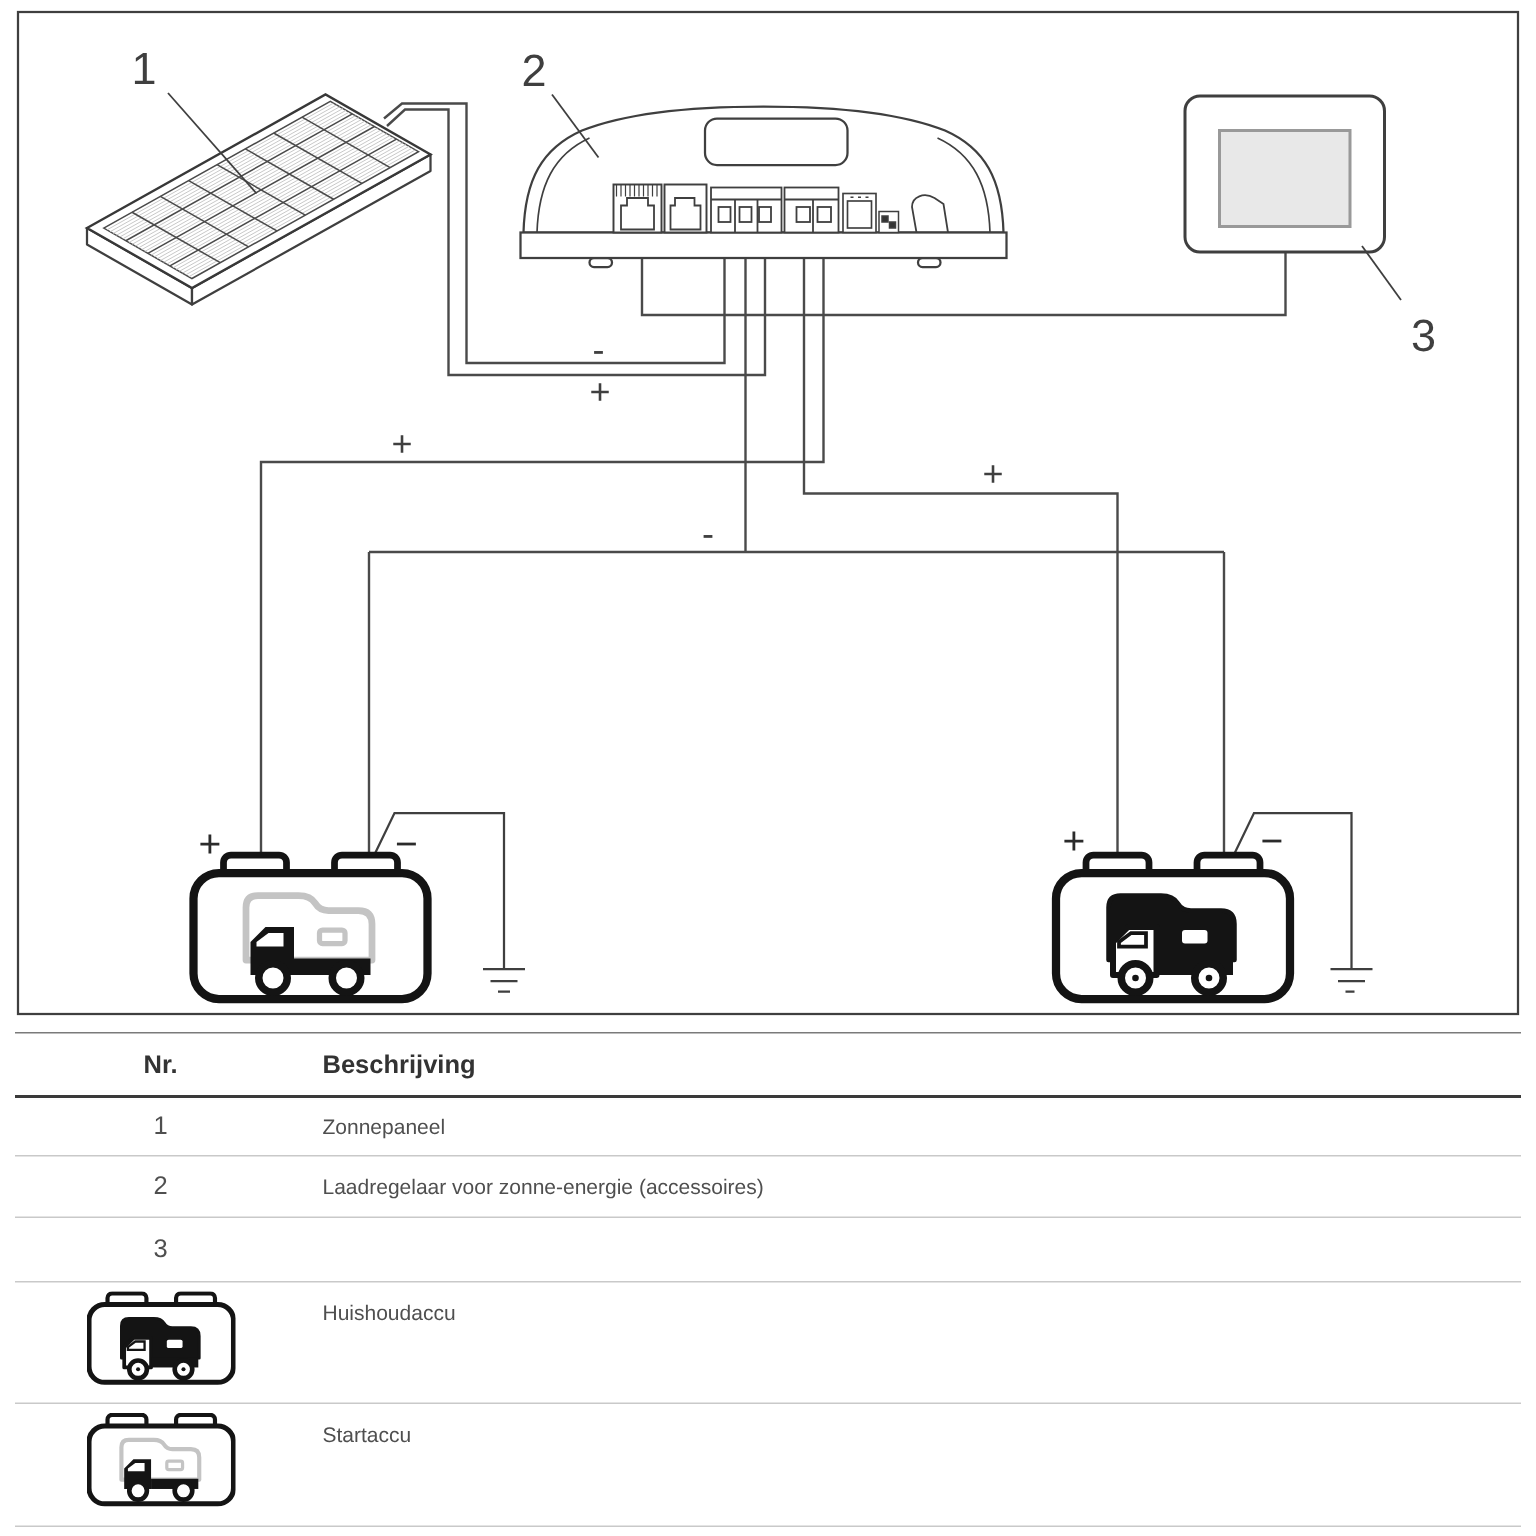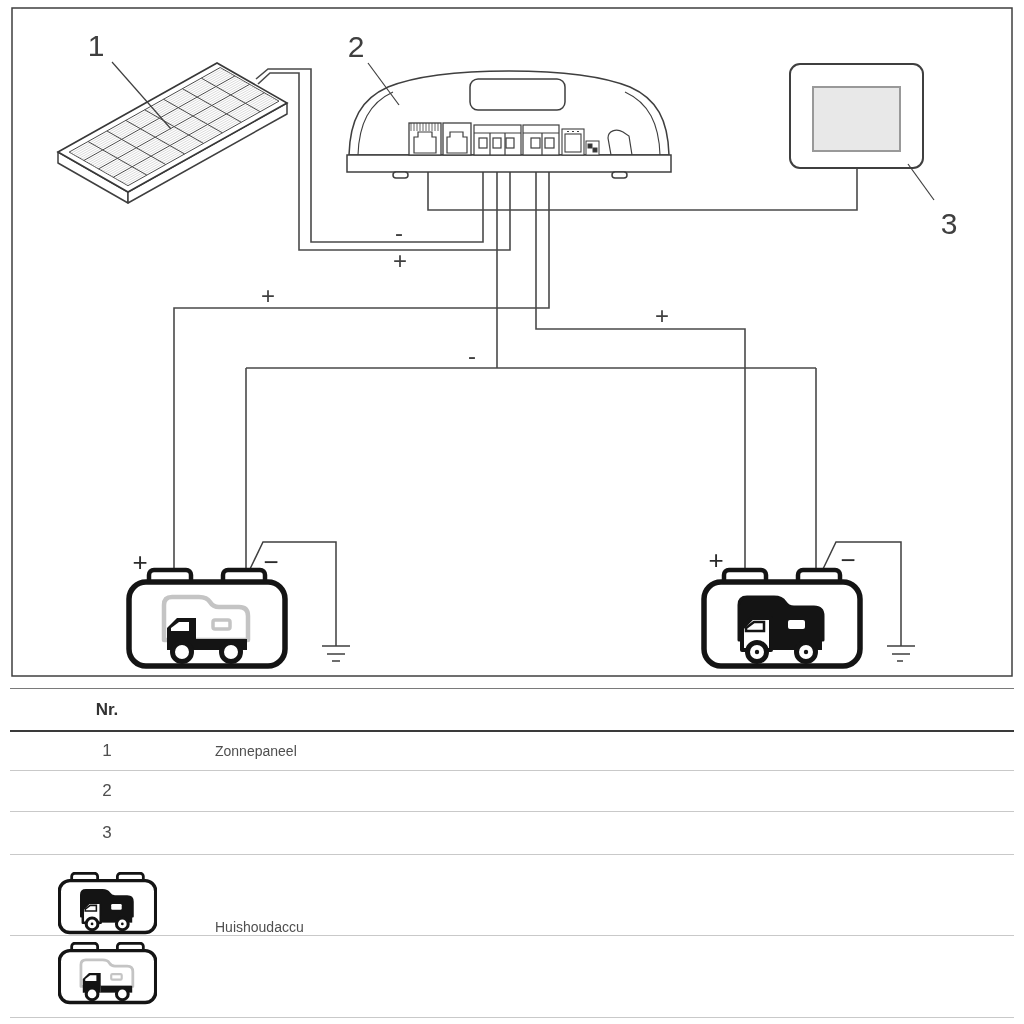--- a/index.html
+++ b/index.html
@@ -8,21 +8,21 @@
   #diagram{position:absolute;left:0;top:0;}
   svg text{font-family:"Liberation Sans", sans-serif;}
   .callout{font-size:30px;fill:#3f3f3f;}
   .pol{font-size:24px;fill:#3f3f3f;}
   .batpol{font-size:26px;fill:#2b2b2b;}
   
   .legend{position:absolute;left:10px;top:688px;width:1004px;color:#4f4f4f;}
   .row{display:flex;align-items:center;border-bottom:1px solid #c9c9c9;}
   .header-row{height:41px;border-top:1px solid #7a7a7a;border-bottom:2px solid #3a3a3a;}
   .r1{height:38px}.r2{height:40px}.r3{height:42px}
-  .rbat1{height:80px;align-items:flex-end;}
+  .rbat1{height:80px;align-items:flex-start;}
   .rbat2{height:81px;align-items:flex-start;}
   .c1{width:194px;display:flex;justify-content:center;align-items:center;
       font-size:17px;flex:none;}
   .c2{flex:1;padding-left:11px;font-size:14px;}
   .hdr{font-weight:bold;color:#333;font-size:17px;}
   .hdr.c2{font-size:17px;}
   .rbat1 .c2,.rbat2 .c2{padding-top:12px;}
   .rbat1 .c1,.rbat2 .c1{padding-top:6px;}
 </style>
 </head>
@@ -198,41 +198,44 @@
 
     <text class="batpol" x="140" y="571" text-anchor="middle">+</text>
     <text class="batpol" x="271" y="571" text-anchor="middle">−</text>
     <text class="batpol" x="716" y="569" text-anchor="middle">+</text>
     <text class="batpol" x="848" y="569" text-anchor="middle">−</text>
   </svg>
 
   <div class="legend">
     <div class="row header-row">
       <div class="c1 hdr">Nr.</div>
+      <div class="c2 hdr">Beschrijving</div>
     </div>
     <div class="row r1">
       <div class="c1">1</div>
       <div class="c2">Zonnepaneel</div>
     </div>
     <div class="row r2">
       <div class="c1">2</div>
+      <div class="c2">Laadregelaar voor zonne-energie (accessoires)</div>
     </div>
     <div class="row r3">
       <div class="c1">3</div>
     </div>
     <div class="row rbat1">
       <div class="c1">
         <svg width="99" height="63" viewBox="0 0 160 102">
           <use href="#batt-dark"></use>
         </svg>
       </div>
       <div class="c2">Huishoudaccu</div>
     </div>
     <div class="row rbat2">
       <div class="c1">
         <svg width="99" height="63" viewBox="0 0 160 102">
           <use href="#batt-light"></use>
         </svg>
       </div>
+      <div class="c2">Startaccu</div>
     </div>
   </div>
 
 </div>
 
 </body></html>

